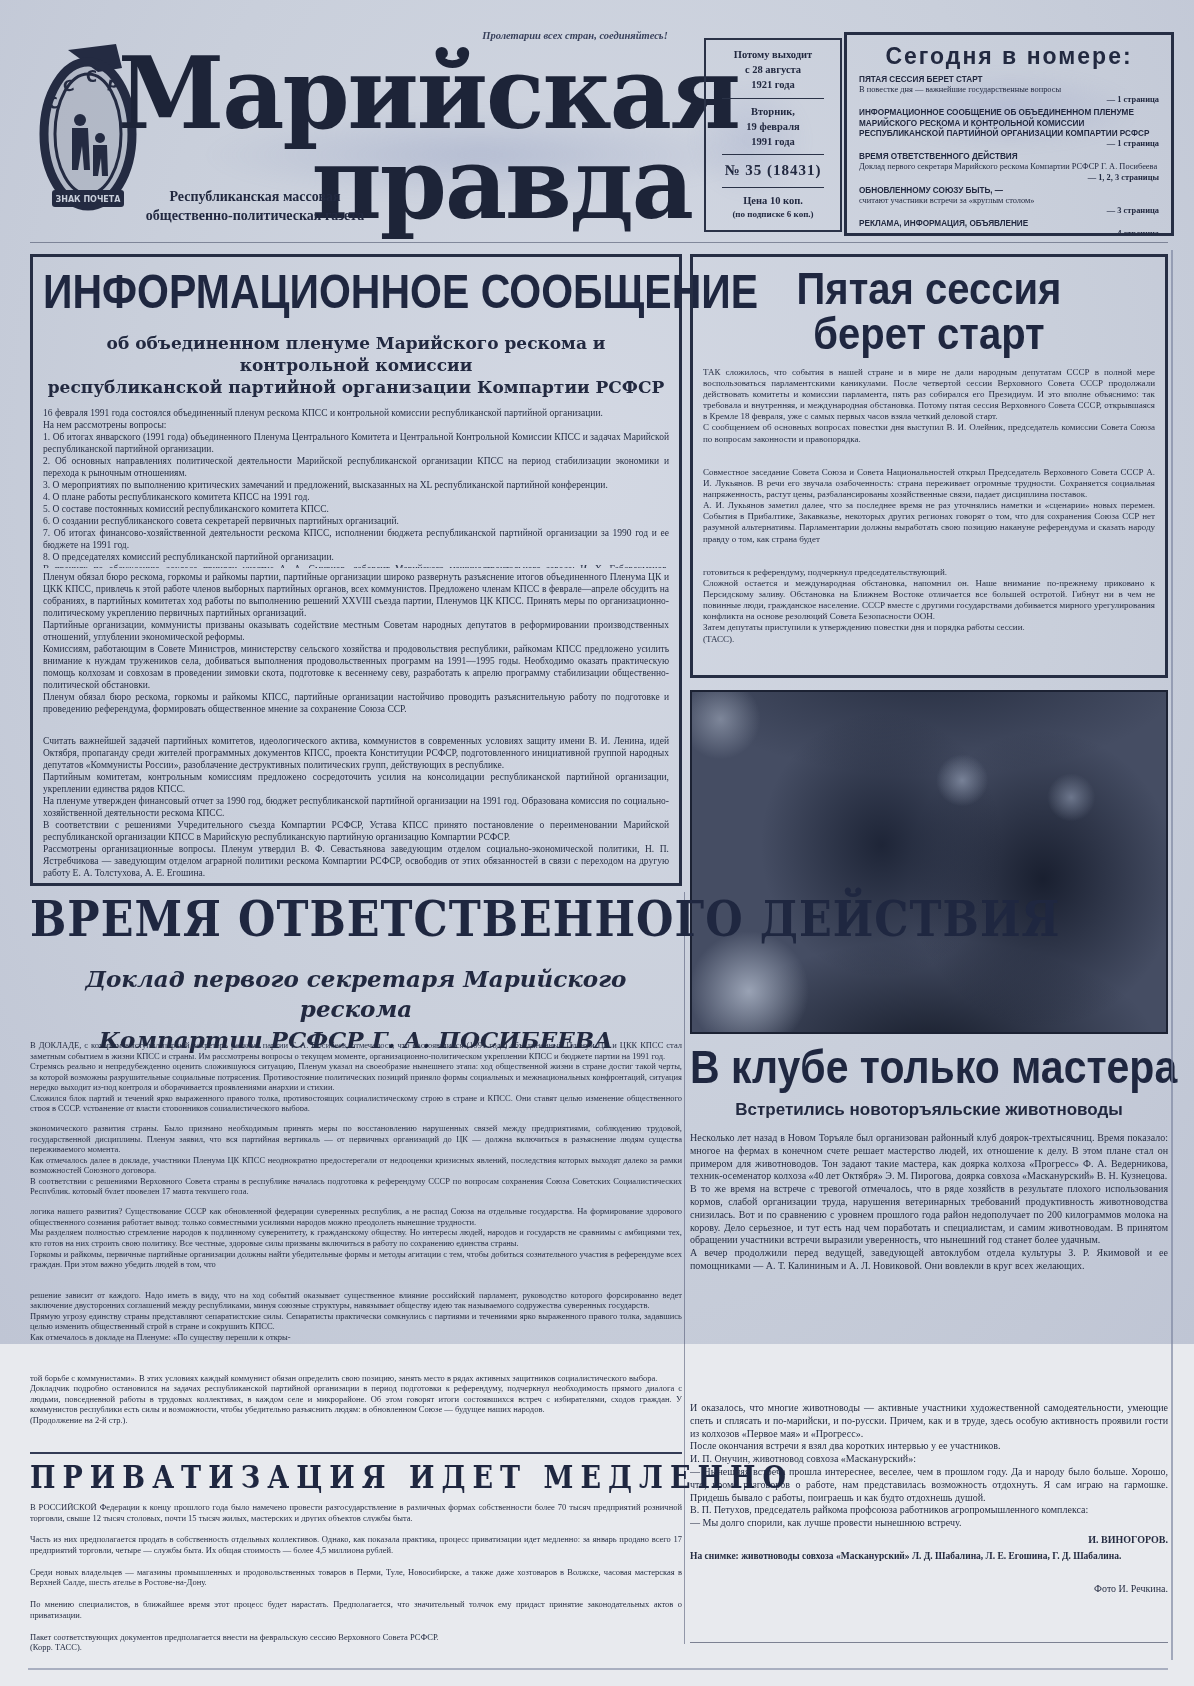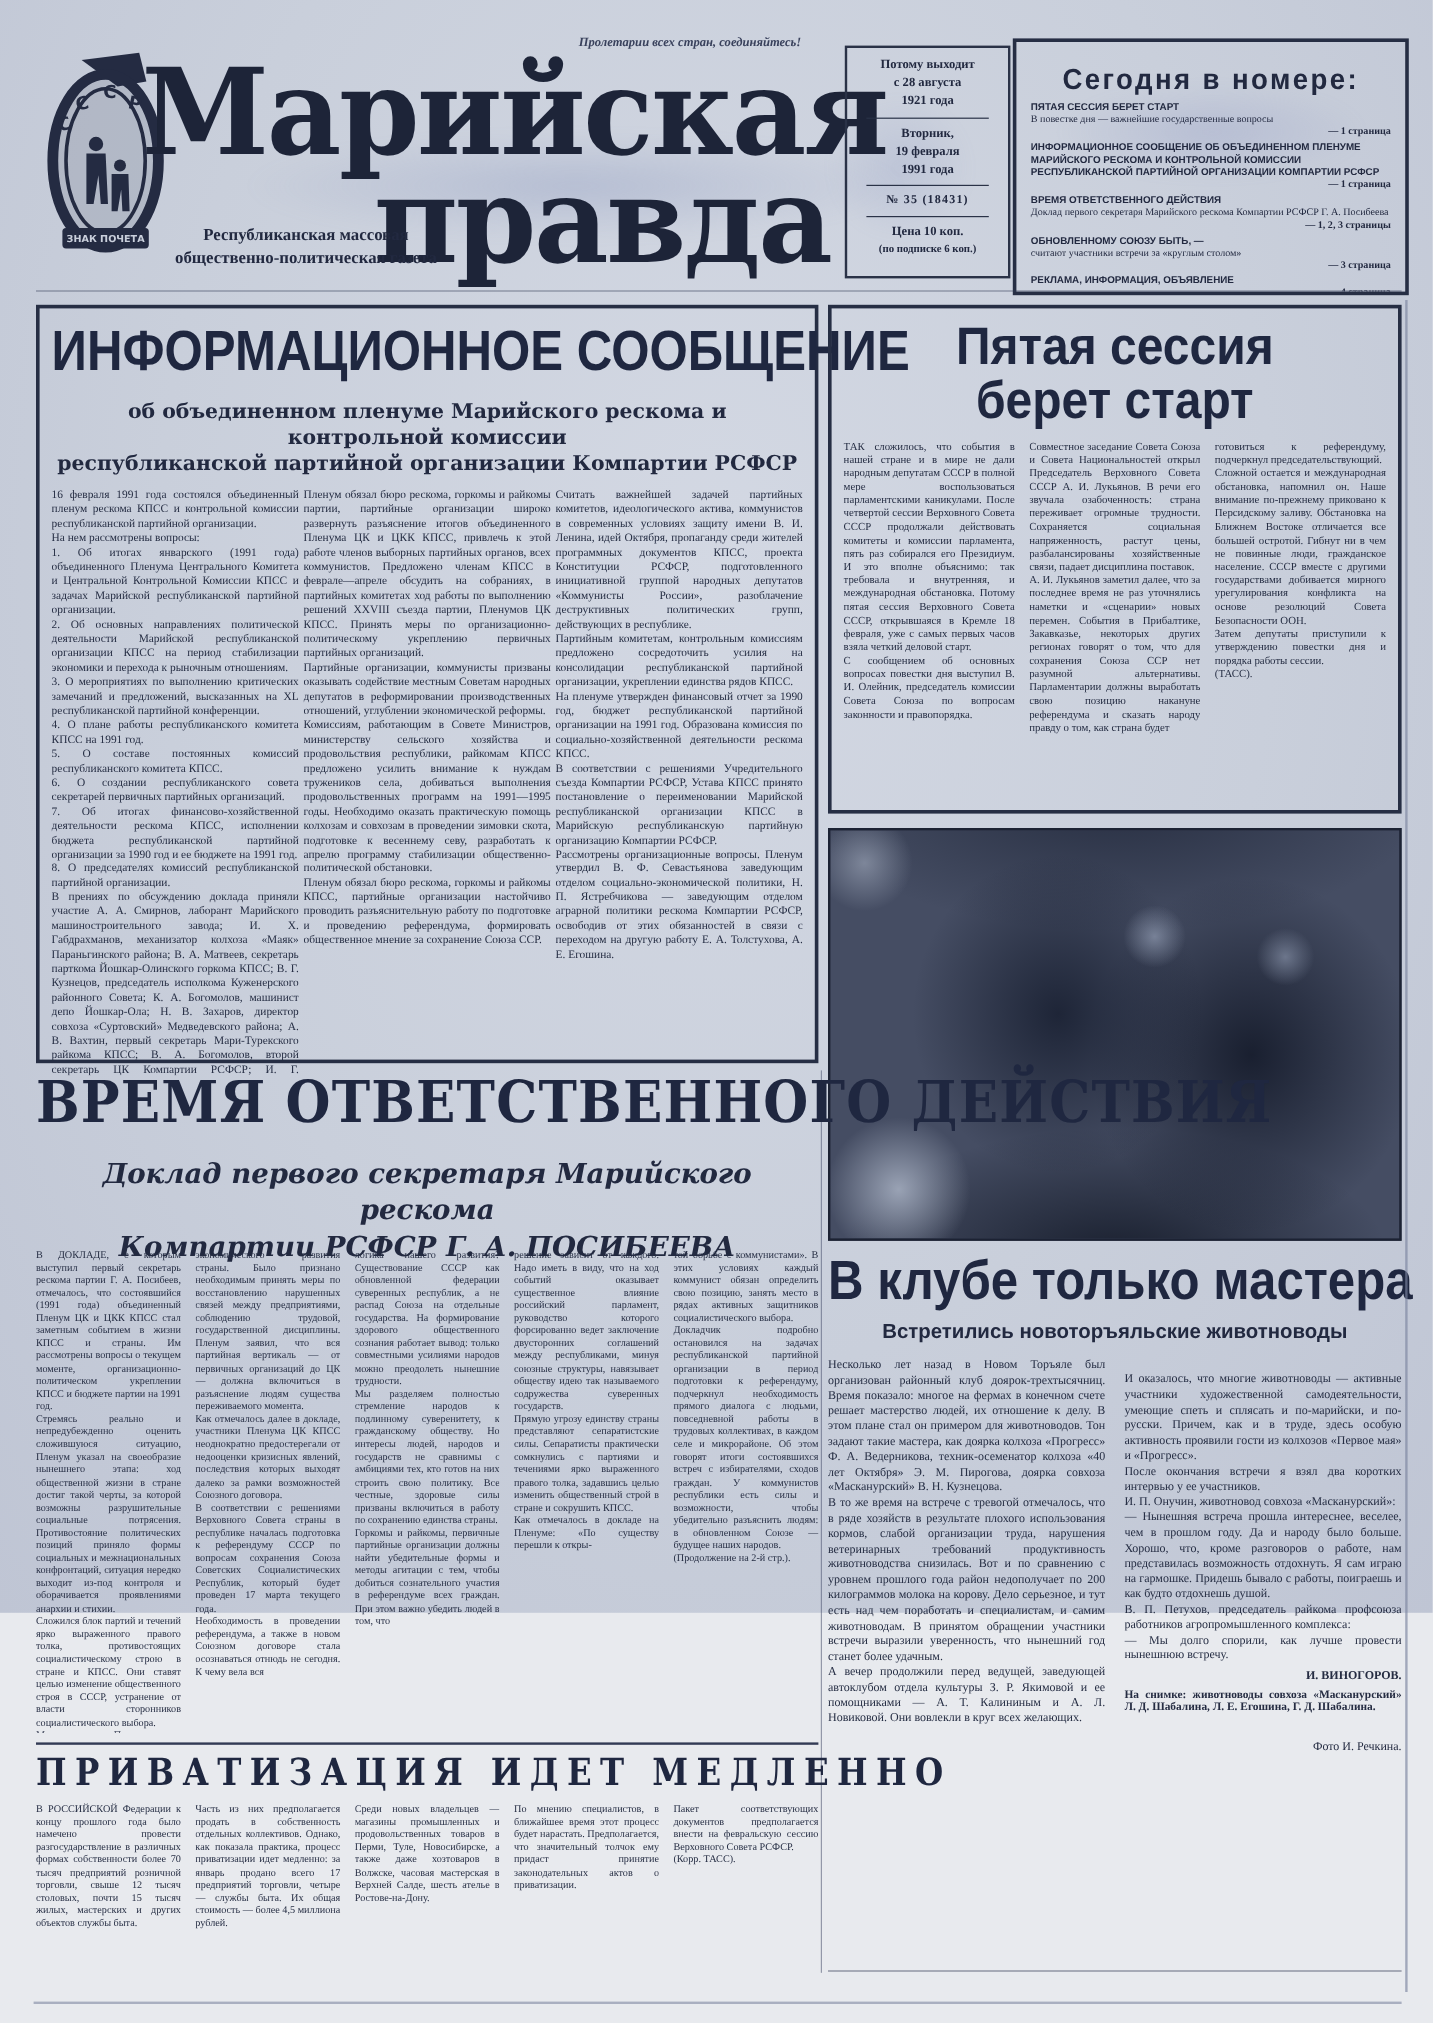--- a/index.html
+++ b/index.html
@@ -15,39 +15,39 @@
   .slogan{font-size:10.5px;font-weight:bold;font-style:italic;color:#39415c;}
   .mast1,.mast2{font-family:"DejaVu Serif",serif;font-weight:bold;color:#1d2438;
        font-size:96px;line-height:1;letter-spacing:-2px;transform:scaleY(1.04);transform-origin:top left;}
   .mast2{text-align:right;}
   .mast-sub{font-family:Liberation Serif, serif;font-weight:bold;font-size:14px;
        line-height:1.35;color:#222940;text-align:center;}
   
   .issuebox{border:2px solid #2a3247;padding:7px 4px;text-align:center;
        font-weight:bold;font-size:10.5px;line-height:1.45;color:#222940;}
   .issue-rule{border-top:1px solid #2a3247;margin:5px 12px;}
-  .issue-num{font-size:10px;letter-spacing:1px;}
-  
-  .todaybox{border:3px solid #262e44;padding:18px 12px 4px 12px;color:#222940;overflow:hidden;}
+  .issue-num{font-size:15px;letter-spacing:1px;}
+  
+  .todaybox{border:3px solid #262e44;padding:8px 12px 4px 12px;color:#222940;overflow:hidden;}
   .today-title{font-family:"Liberation Sans",sans-serif;font-weight:bold;font-size:23px;
        text-align:center;letter-spacing:2px;margin-bottom:5px;transform:scaleY(1.05);}
   .t-head{font-family:"Liberation Sans",sans-serif;font-weight:bold;font-size:8.2px;line-height:1.25;}
   .t-sub{font-size:8.4px;line-height:1.2;}
   .t-page{font-size:8.4px;font-weight:bold;text-align:right;line-height:1.2;}
   .t-item{margin-bottom:3px;}
   
   .artbox{border:3px solid #262e44;padding:8px 10px;box-sizing:border-box;}
   .h-sans{font-family:"Liberation Sans",sans-serif;font-weight:bold;color:#1f2740;
        text-align:center;white-space:nowrap;}
   .h-serif{font-family:"DejaVu Serif",serif;font-weight:bold;color:#1f2740;text-align:center;white-space:nowrap;}
   .subhead-serif{font-family:"DejaVu Serif",serif;font-weight:bold;font-size:17px;
        text-align:center;line-height:1.3;color:#222940;}
   .subhead-italic{font-family:"DejaVu Serif",serif;font-weight:bold;font-style:italic;
        font-size:23px;text-align:center;line-height:1.32;color:#222940;}
-  .cols{display:flex;box-sizing:border-box;}
+  .cols{display:flex;box-sizing:border-box;flex-direction:column;}
   .col{flex:1;white-space:pre-line;text-align:justify;color:#262e44;overflow:hidden;
        font-family:"Liberation Serif",serif;}
   .f95{font-size:9.5px;line-height:1.26;}
   .f90{font-size:9px;line-height:1.24;}
   .f85{font-size:8.5px;line-height:1.24;}
   .f100{font-size:10px;line-height:1.28;}
   .byline{font-weight:bold;text-align:right;font-size:10px;margin-top:4px;}
   .caption{font-weight:bold;font-size:9.5px;text-align:justify;margin-top:6px;white-space:pre-line;}
   .credit{font-weight:normal;font-size:10px;text-align:right;margin-top:22px;}
   .vrule{background:#4a5270;opacity:.55;}

